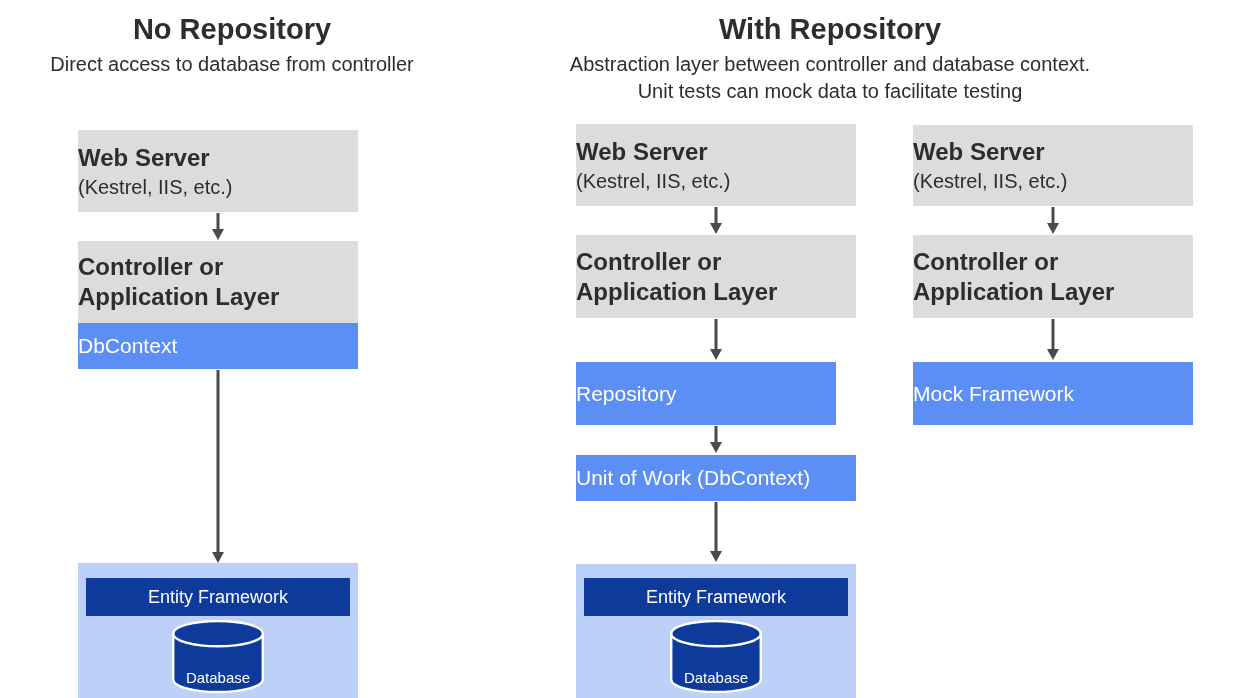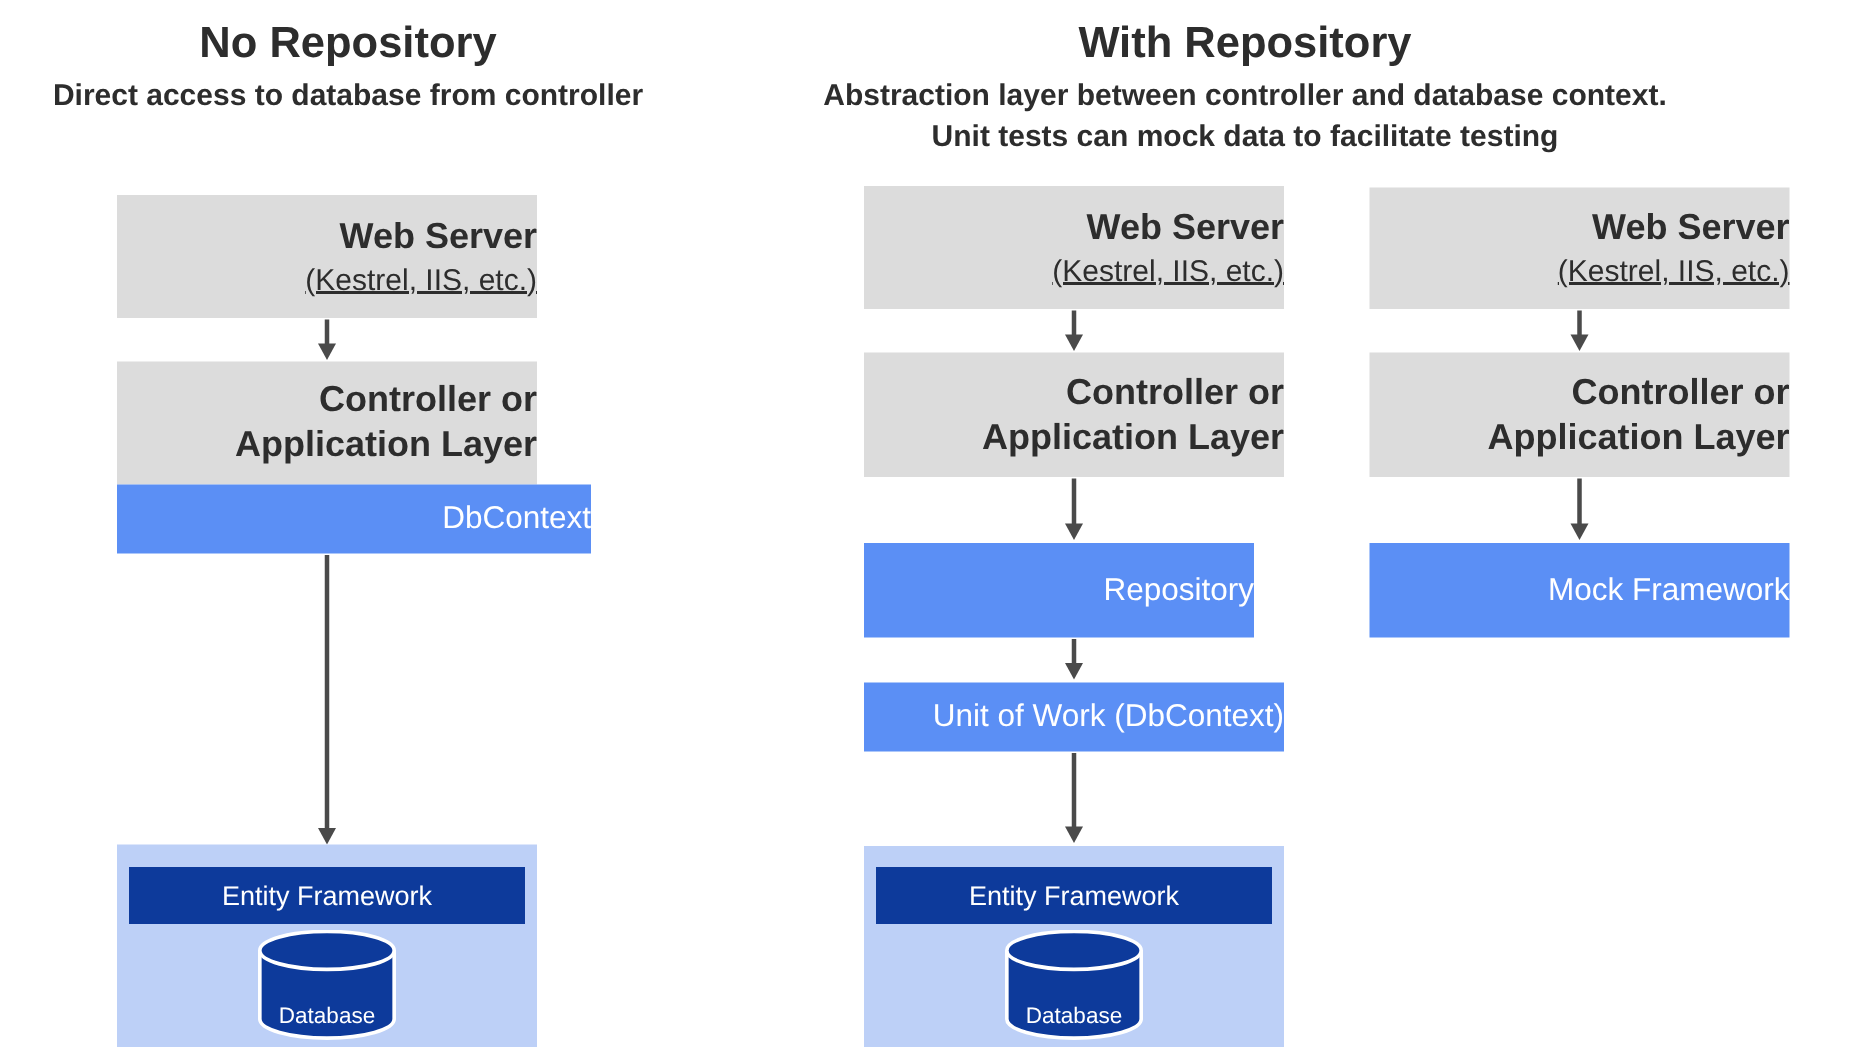--- a/index.html
+++ b/index.html
@@ -20,37 +20,36 @@
     font-weight: bold;
     color: var(--text-dark, #2d2d2d);
     line-height: 1.15;
   }
   .title-block .sub {
     font-size: 20px;
     margin-top: 5px;
     line-height: 1.35;
     color: var(--text-dark, #2d2d2d);
     white-space: nowrap;
-    font-weight: bold;
   }
 
   
   .box {
     position: absolute;
     display: flex;
     flex-direction: column;
-    align-items: flex-end;
+    align-items: flex-start;
     justify-content: center;
     text-align: center;
     box-sizing: border-box;
   }
   .box.gray { background: var(--box-gray, #dcdcdc); }
   .box.blue { background: var(--box-blue, #5b8ff5); color: var(--text-white, #ffffff); }
   .box-title { font-size: 24px; font-weight: bold; line-height: 1.25; }
-  .box-sub   { font-size: 20px; line-height: 1.25; margin-top: 2px; text-decoration: underline; }
+  .box-sub   { font-size: 20px; line-height: 1.25; margin-top: 2px; }
   .blue-label { font-size: 21px; }
 
   
   .arrow { position: absolute; width: 12px; margin-left: -6px; }
   .arrow .shaft {
     position: absolute;
     left: 50%;
     transform: translateX(-50%);
     top: 0;
     bottom: 10px;
@@ -134,21 +133,21 @@
   <div class="arrow" style="left:218px; top:213px; height:27px;">
     <i class="shaft"></i>
       <i class="head"></i>
   </div>
 
   <div class="box gray" style="left:78px; top:241px; width:280px; height:82px;">
     <div class="box-title">Controller or</div>
     <div class="box-title">Application Layer</div>
   </div>
 
-  <div class="box blue" style="left:78px; top:323px; width:316px; height:46px;">
+  <div class="box blue" style="left:78px; top:323px; width:280px; height:46px;">
     <div class="blue-label">DbContext</div>
   </div>
 
   <div class="arrow" style="left:218px; top:370px; height:193px;">
     <i class="shaft"></i>
       <i class="head"></i>
   </div>
 
   <div class="ef-container" style="left:78px; top:563px; width:280px; height:135px;">
     <div class="ef-bar" style="top:15px;">Entity Framework</div>

